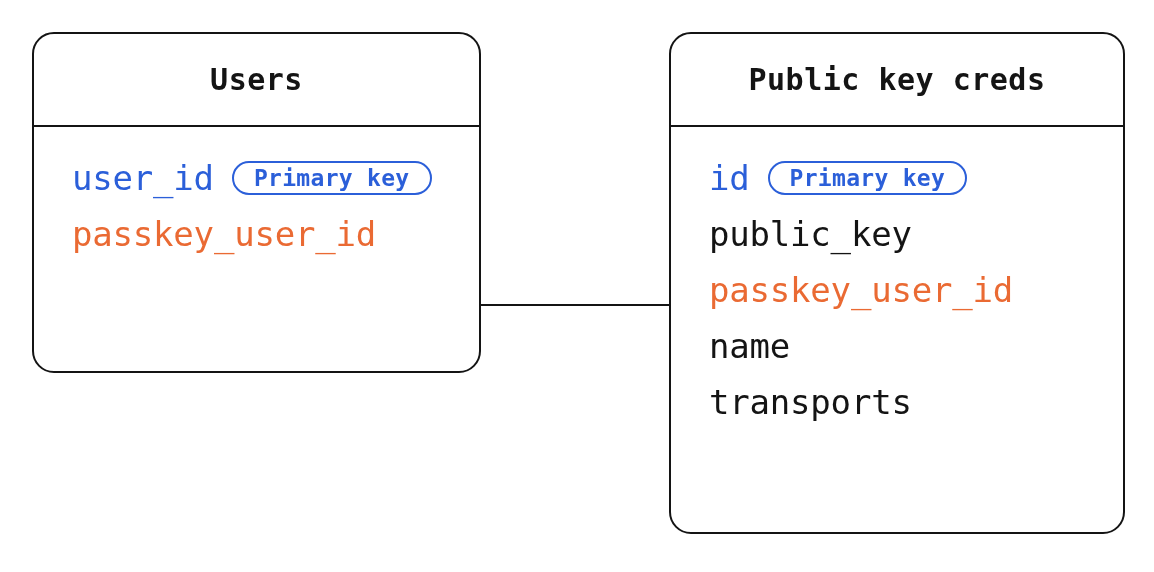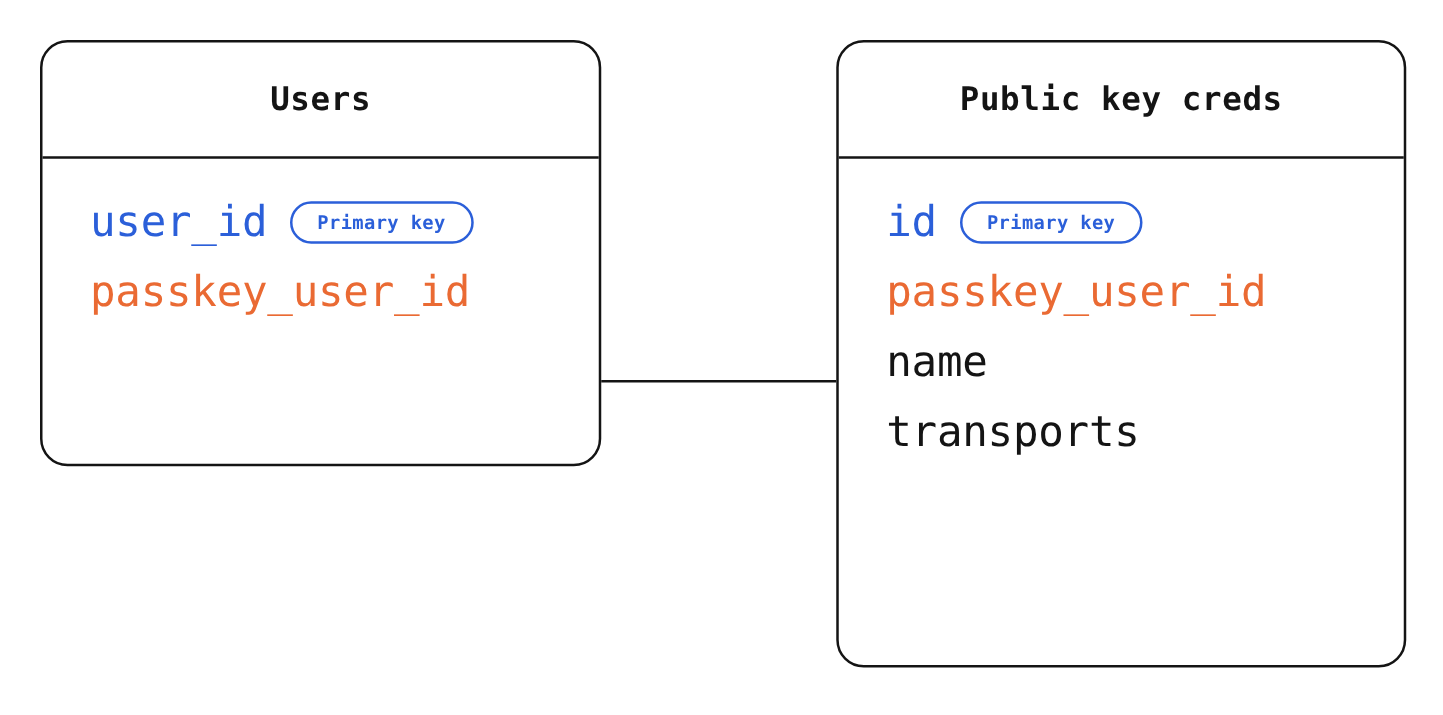--- a/index.html
+++ b/index.html
@@ -44,21 +44,21 @@
     height: 93px;
     min-height: 93px;
     border-bottom: 2px solid #141414;
     display: flex;
     align-items: center;
     justify-content: center;
   }
 
   .entity-title {
     font-family: "DejaVu Sans Mono", "Liberation Mono", monospace;
-    font-size: 26px;
+    font-size: 30px;
     font-weight: 700;
     letter-spacing: 0.5px;
     color: #141414;
     white-space: nowrap;
   }
 
   .entity-body {
     flex: 1;
     padding: 23px 0 0 0;
   }
@@ -90,21 +90,21 @@
     padding: 0 20px;
     border: 2px solid #2b5fd9;
     border-radius: 17px;
     display: inline-flex;
     align-items: center;
     justify-content: center;
     background: #ffffff;
   }
   .badge-label {
     font-family: "DejaVu Sans Mono", "Liberation Mono", monospace;
-    font-size: 15px;
+    font-size: 23px;
     font-weight: 700;
     color: #2b5fd9;
     letter-spacing: 0.3px;
     white-space: nowrap;
   }
 
   
   #entity-users {
     left: 32px;  top: 32px;  width: 449px;  height: 341px;
   }
@@ -149,20 +149,23 @@
     </div>
     <div class="entity-body">
 
       <div class="field-row">
         <span class="field-name pk">id</span>
         <span class="badge">
           <span class="badge-label">Primary key</span>
         </span>
       </div>
 
+      <div class="field-row">
+        <span class="field-name plain">public_key</span>
+      </div>
 
       <div class="field-row">
         <span class="field-name fk">passkey_user_id</span>
       </div>
 
 
       <div class="field-row">
         <span class="field-name plain">name</span>
       </div>
 

